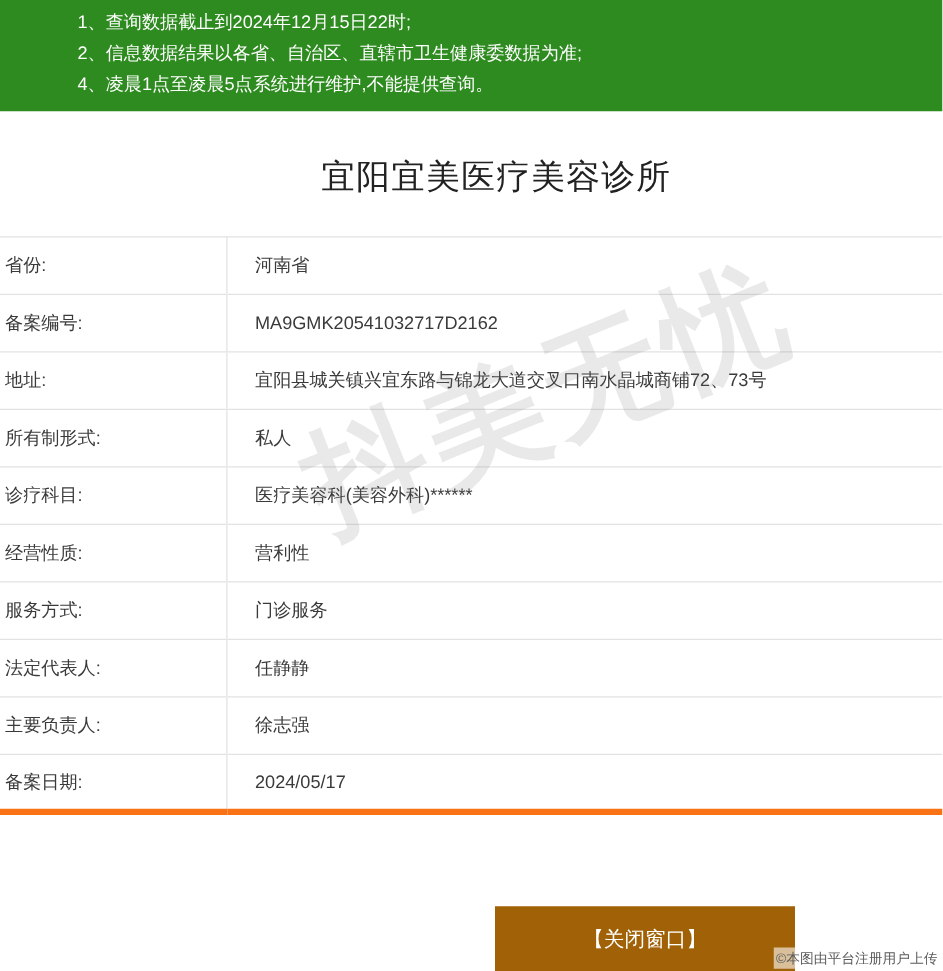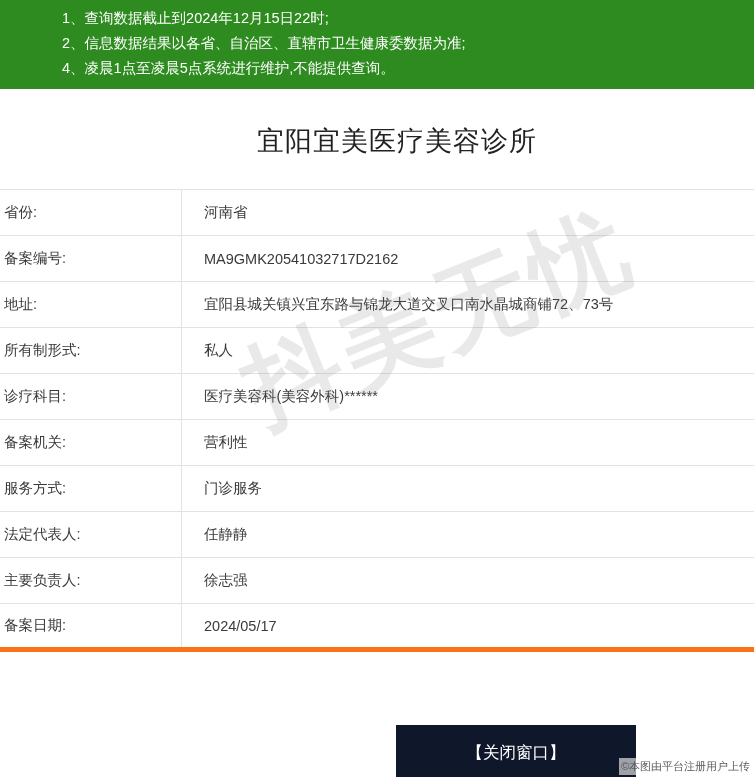--- a/index.html
+++ b/index.html
@@ -93,21 +93,21 @@
     bottom: 0;
     width: 754px;
     height: 70px;
   }
   .close-btn {
     position: absolute;
     left: 396px;
     top: 18px;
     width: 240px;
     height: 52px;
-    background: #0f172a;
+    background: #a16207;
     color: #ffffff;
     font-size: 16.5px;
     text-align: center;
     line-height: 52px;
     border: none;
     cursor: pointer;
     font-family: "Liberation Sans", sans-serif;
   }
   .corner-note {
     position: absolute;
@@ -152,21 +152,21 @@
     </tr>
     <tr>
       <td class="label">所有制形式:</td>
       <td class="value">私人</td>
     </tr>
     <tr>
       <td class="label">诊疗科目:</td>
       <td class="value">医疗美容科(美容外科)******</td>
     </tr>
     <tr>
-      <td class="label">备案机关:</td>
+      <td class="label">经营性质:</td>
       <td class="value">营利性</td>
     </tr>
     <tr>
       <td class="label">服务方式:</td>
       <td class="value">门诊服务</td>
     </tr>
     <tr>
       <td class="label">法定代表人:</td>
       <td class="value">任静静</td>
     </tr>

